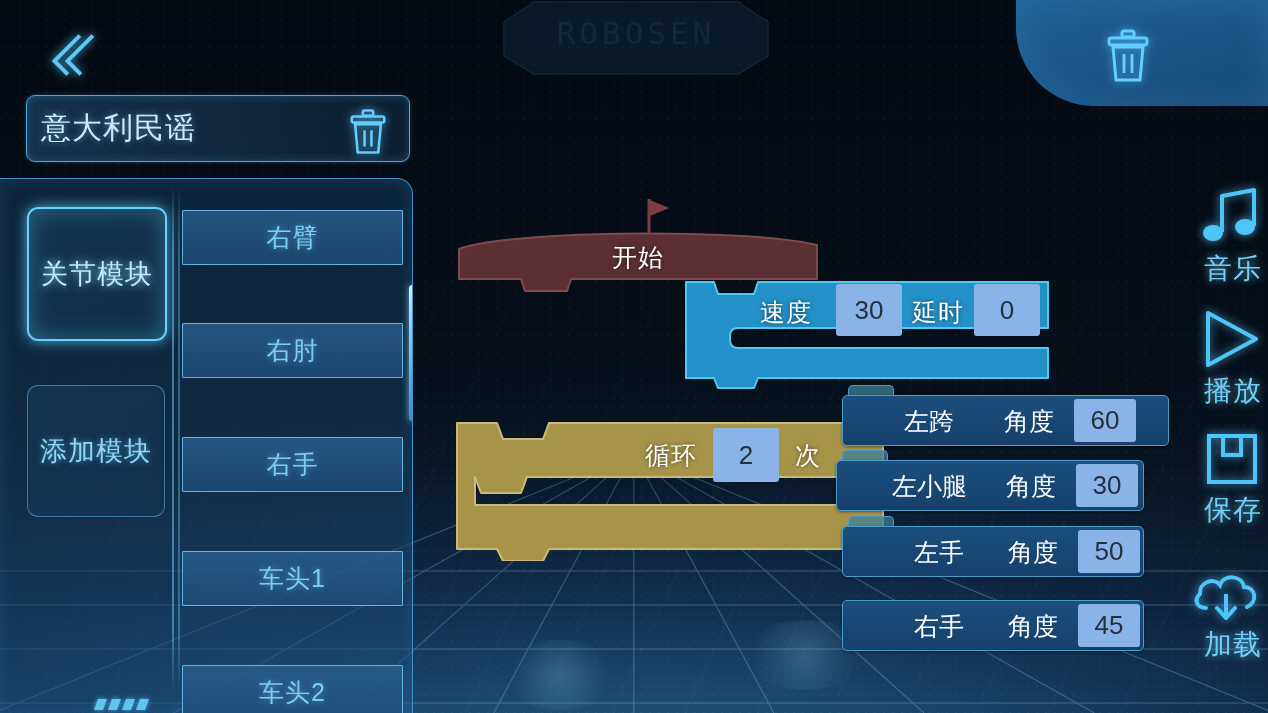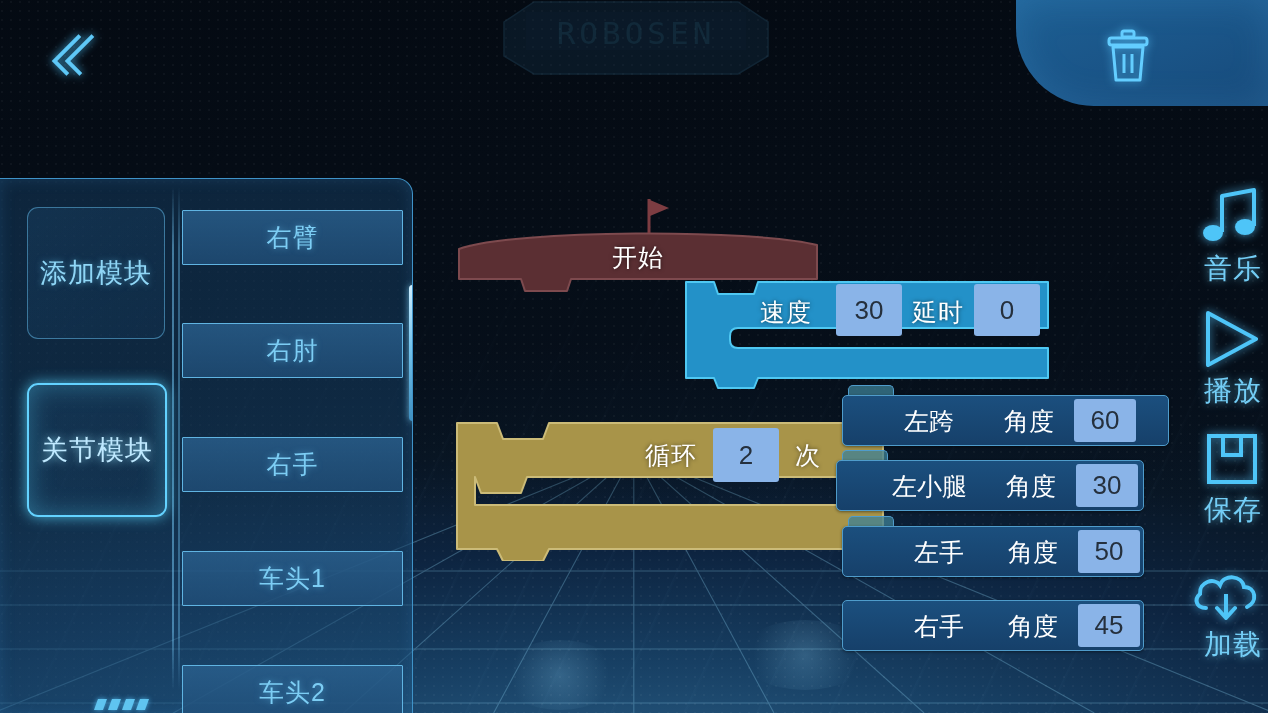--- a/index.html
+++ b/index.html
@@ -248,31 +248,43 @@
       <svg class="gicon" width="52" height="56" viewBox="0 0 52 56">
         <rect x="20" y="3" width="12" height="6" rx="2" fill="none" stroke="#63cdff" stroke-width="3"></rect>
         <rect x="7" y="10" width="38" height="7" rx="2.5" fill="none" stroke="#63cdff" stroke-width="3"></rect>
         <path d="M11 19 L41 19 L38 52 L14 52 Z" fill="none" stroke="#63cdff" stroke-width="3" stroke-linejoin="round"></path>
         <line x1="22" y1="26" x2="22" y2="45" stroke="#63cdff" stroke-width="3"></line>
         <line x1="30" y1="26" x2="30" y2="45" stroke="#63cdff" stroke-width="3"></line>
       </svg>
     </span>
   </div>
 
+  <div class="name-field">
+    <span class="nval">意大利民谣</span>
+    <span class="ticon">
+      <svg class="gicon" width="46" height="48" viewBox="0 0 52 56">
+        <rect x="20" y="3" width="12" height="6" rx="2" fill="none" stroke="#63cdff" stroke-width="3"></rect>
+        <rect x="7" y="10" width="38" height="7" rx="2.5" fill="none" stroke="#63cdff" stroke-width="3"></rect>
+        <path d="M11 19 L41 19 L38 52 L14 52 Z" fill="none" stroke="#63cdff" stroke-width="3" stroke-linejoin="round"></path>
+        <line x1="22" y1="26" x2="22" y2="45" stroke="#63cdff" stroke-width="3"></line>
+        <line x1="30" y1="26" x2="30" y2="45" stroke="#63cdff" stroke-width="3"></line>
+      </svg>
+    </span>
+  </div>
 
   <div class="left-panel">
     <div class="lp-inner-line"></div>
     <div class="lp-inner-line2"></div>
 
     <div class="cat-col">
+      <div class="cat-btn sel">
+        <span>关节模块</span>
+      </div>
       <div class="cat-btn">
         <span>添加模块</span>
-      </div>
-      <div class="cat-btn sel">
-        <span>关节模块</span>
       </div>
     </div>
 
     <div class="joint-list">
       <div class="joint-item" style="top:25px;">
         <span>右臂</span>
       </div>
       <div class="joint-item" style="top:138px;">
         <span>右肘</span>
       </div>

